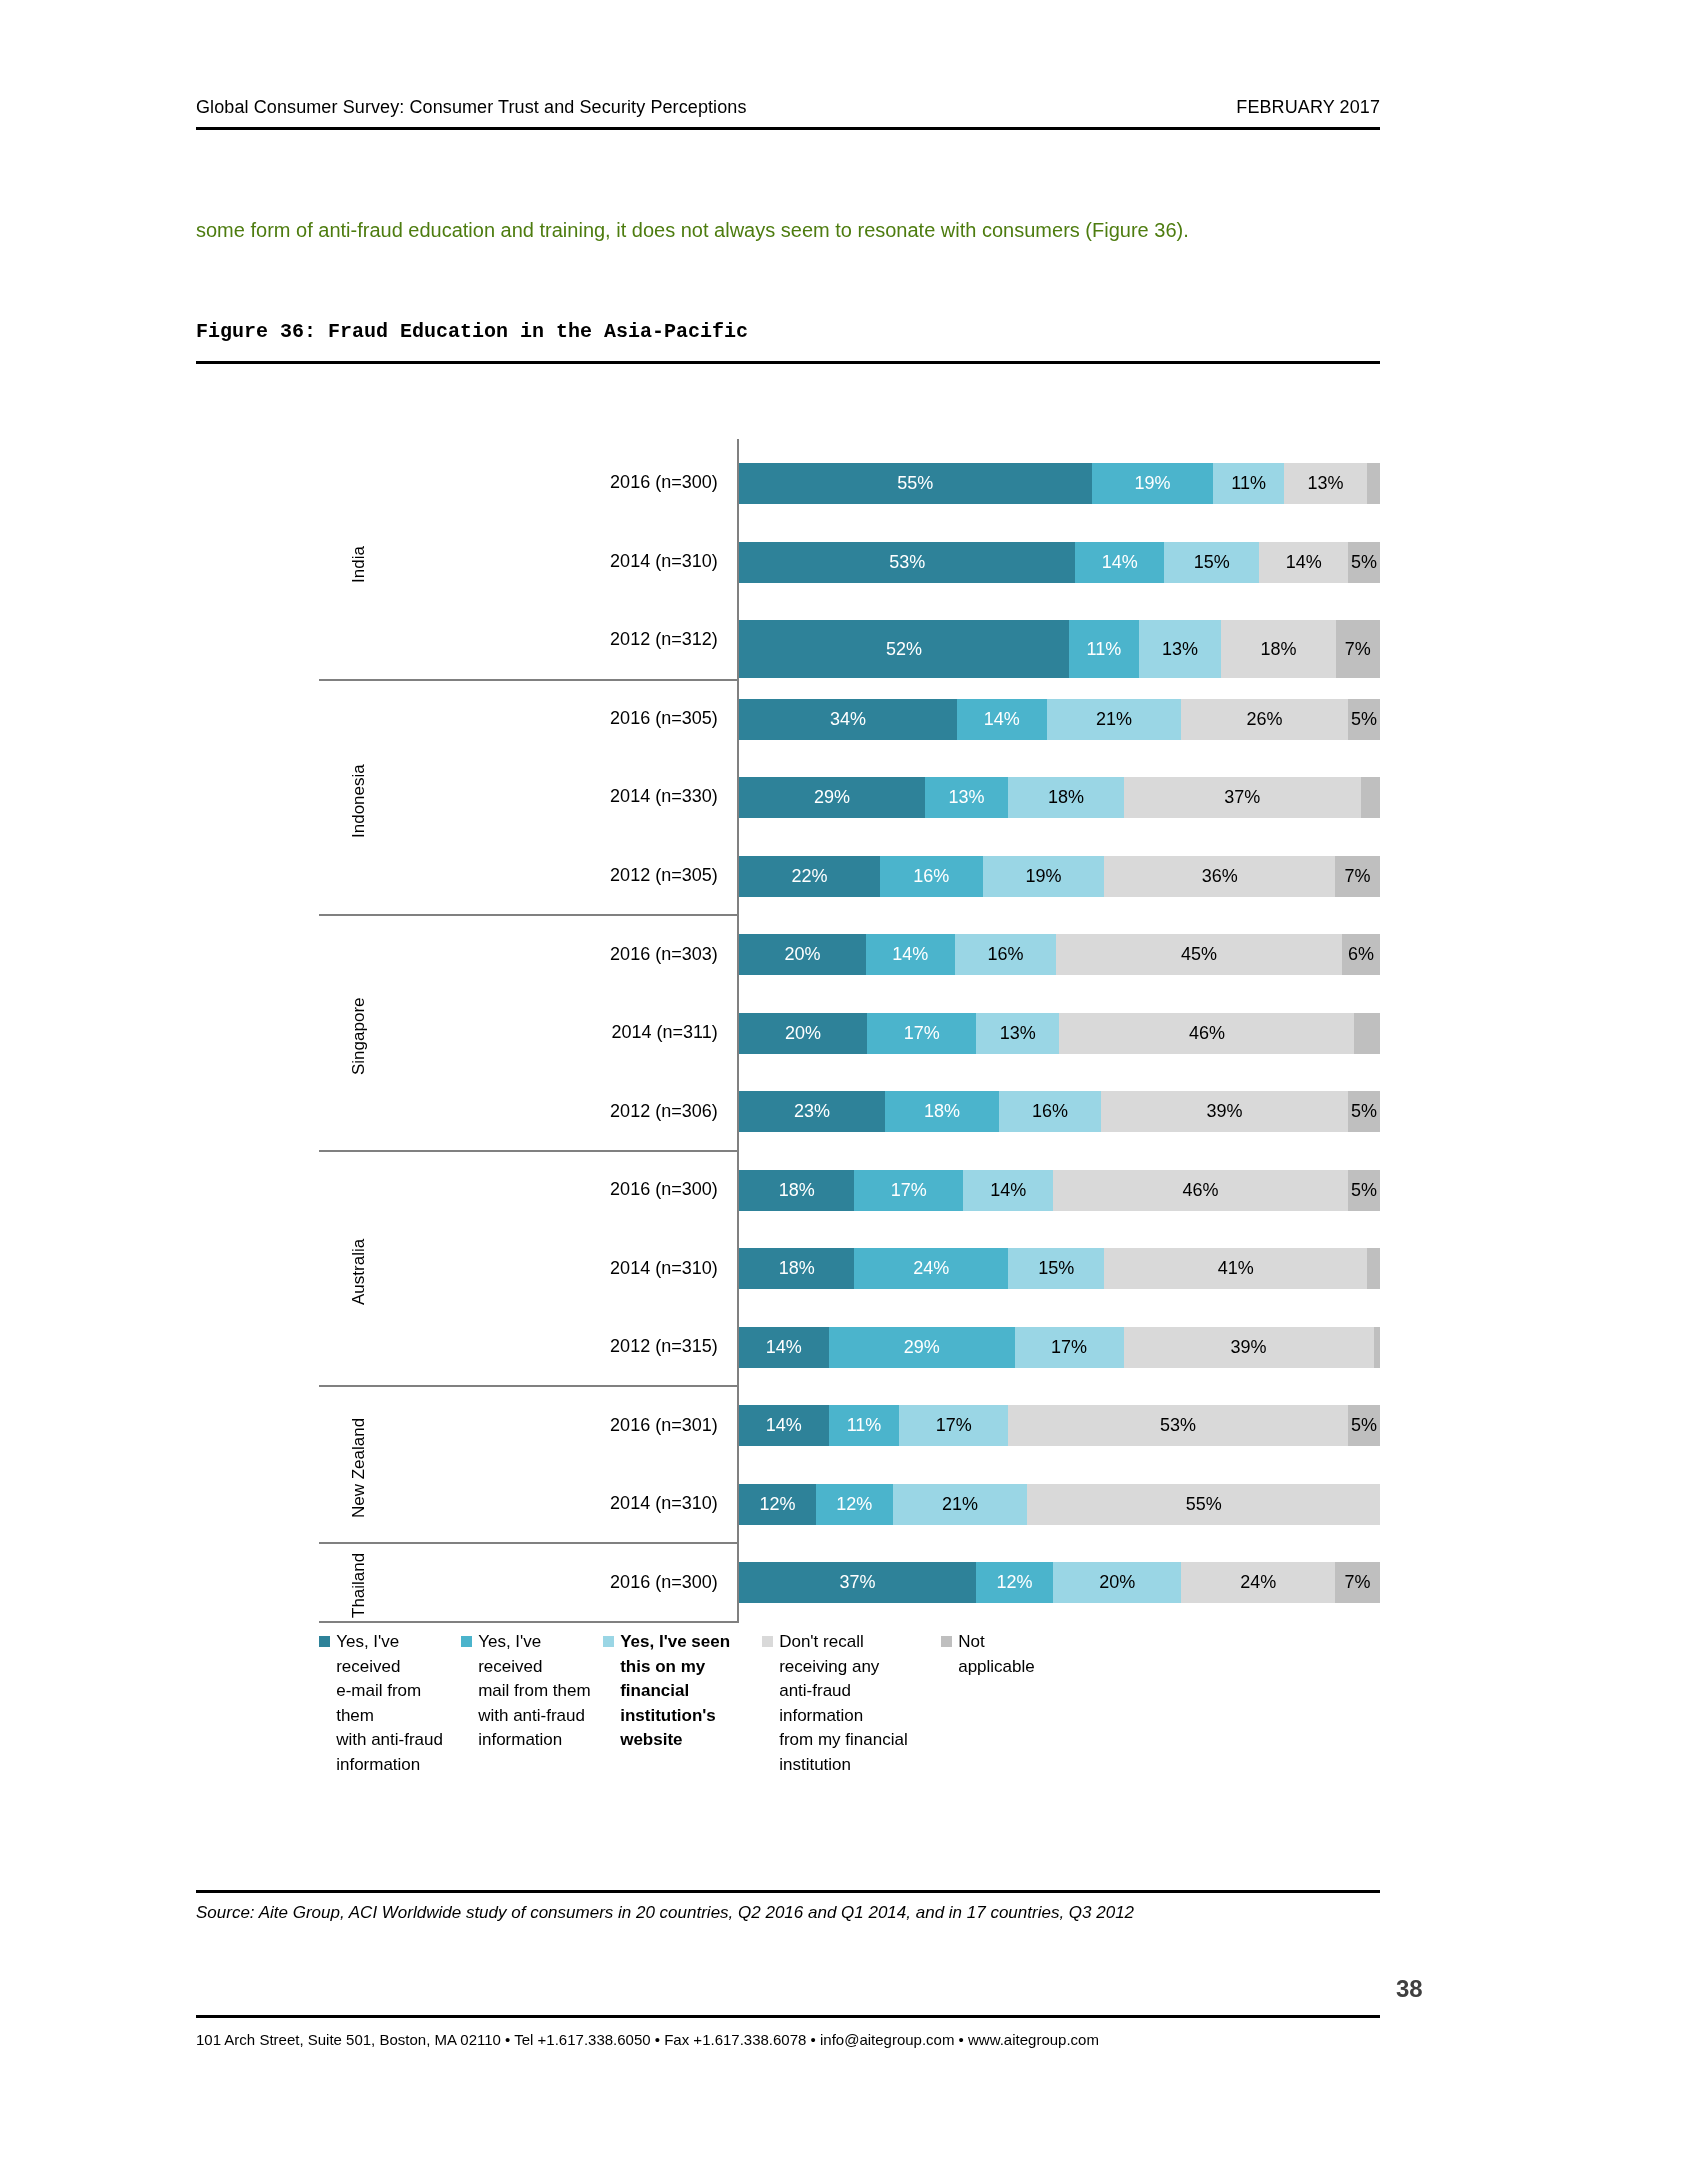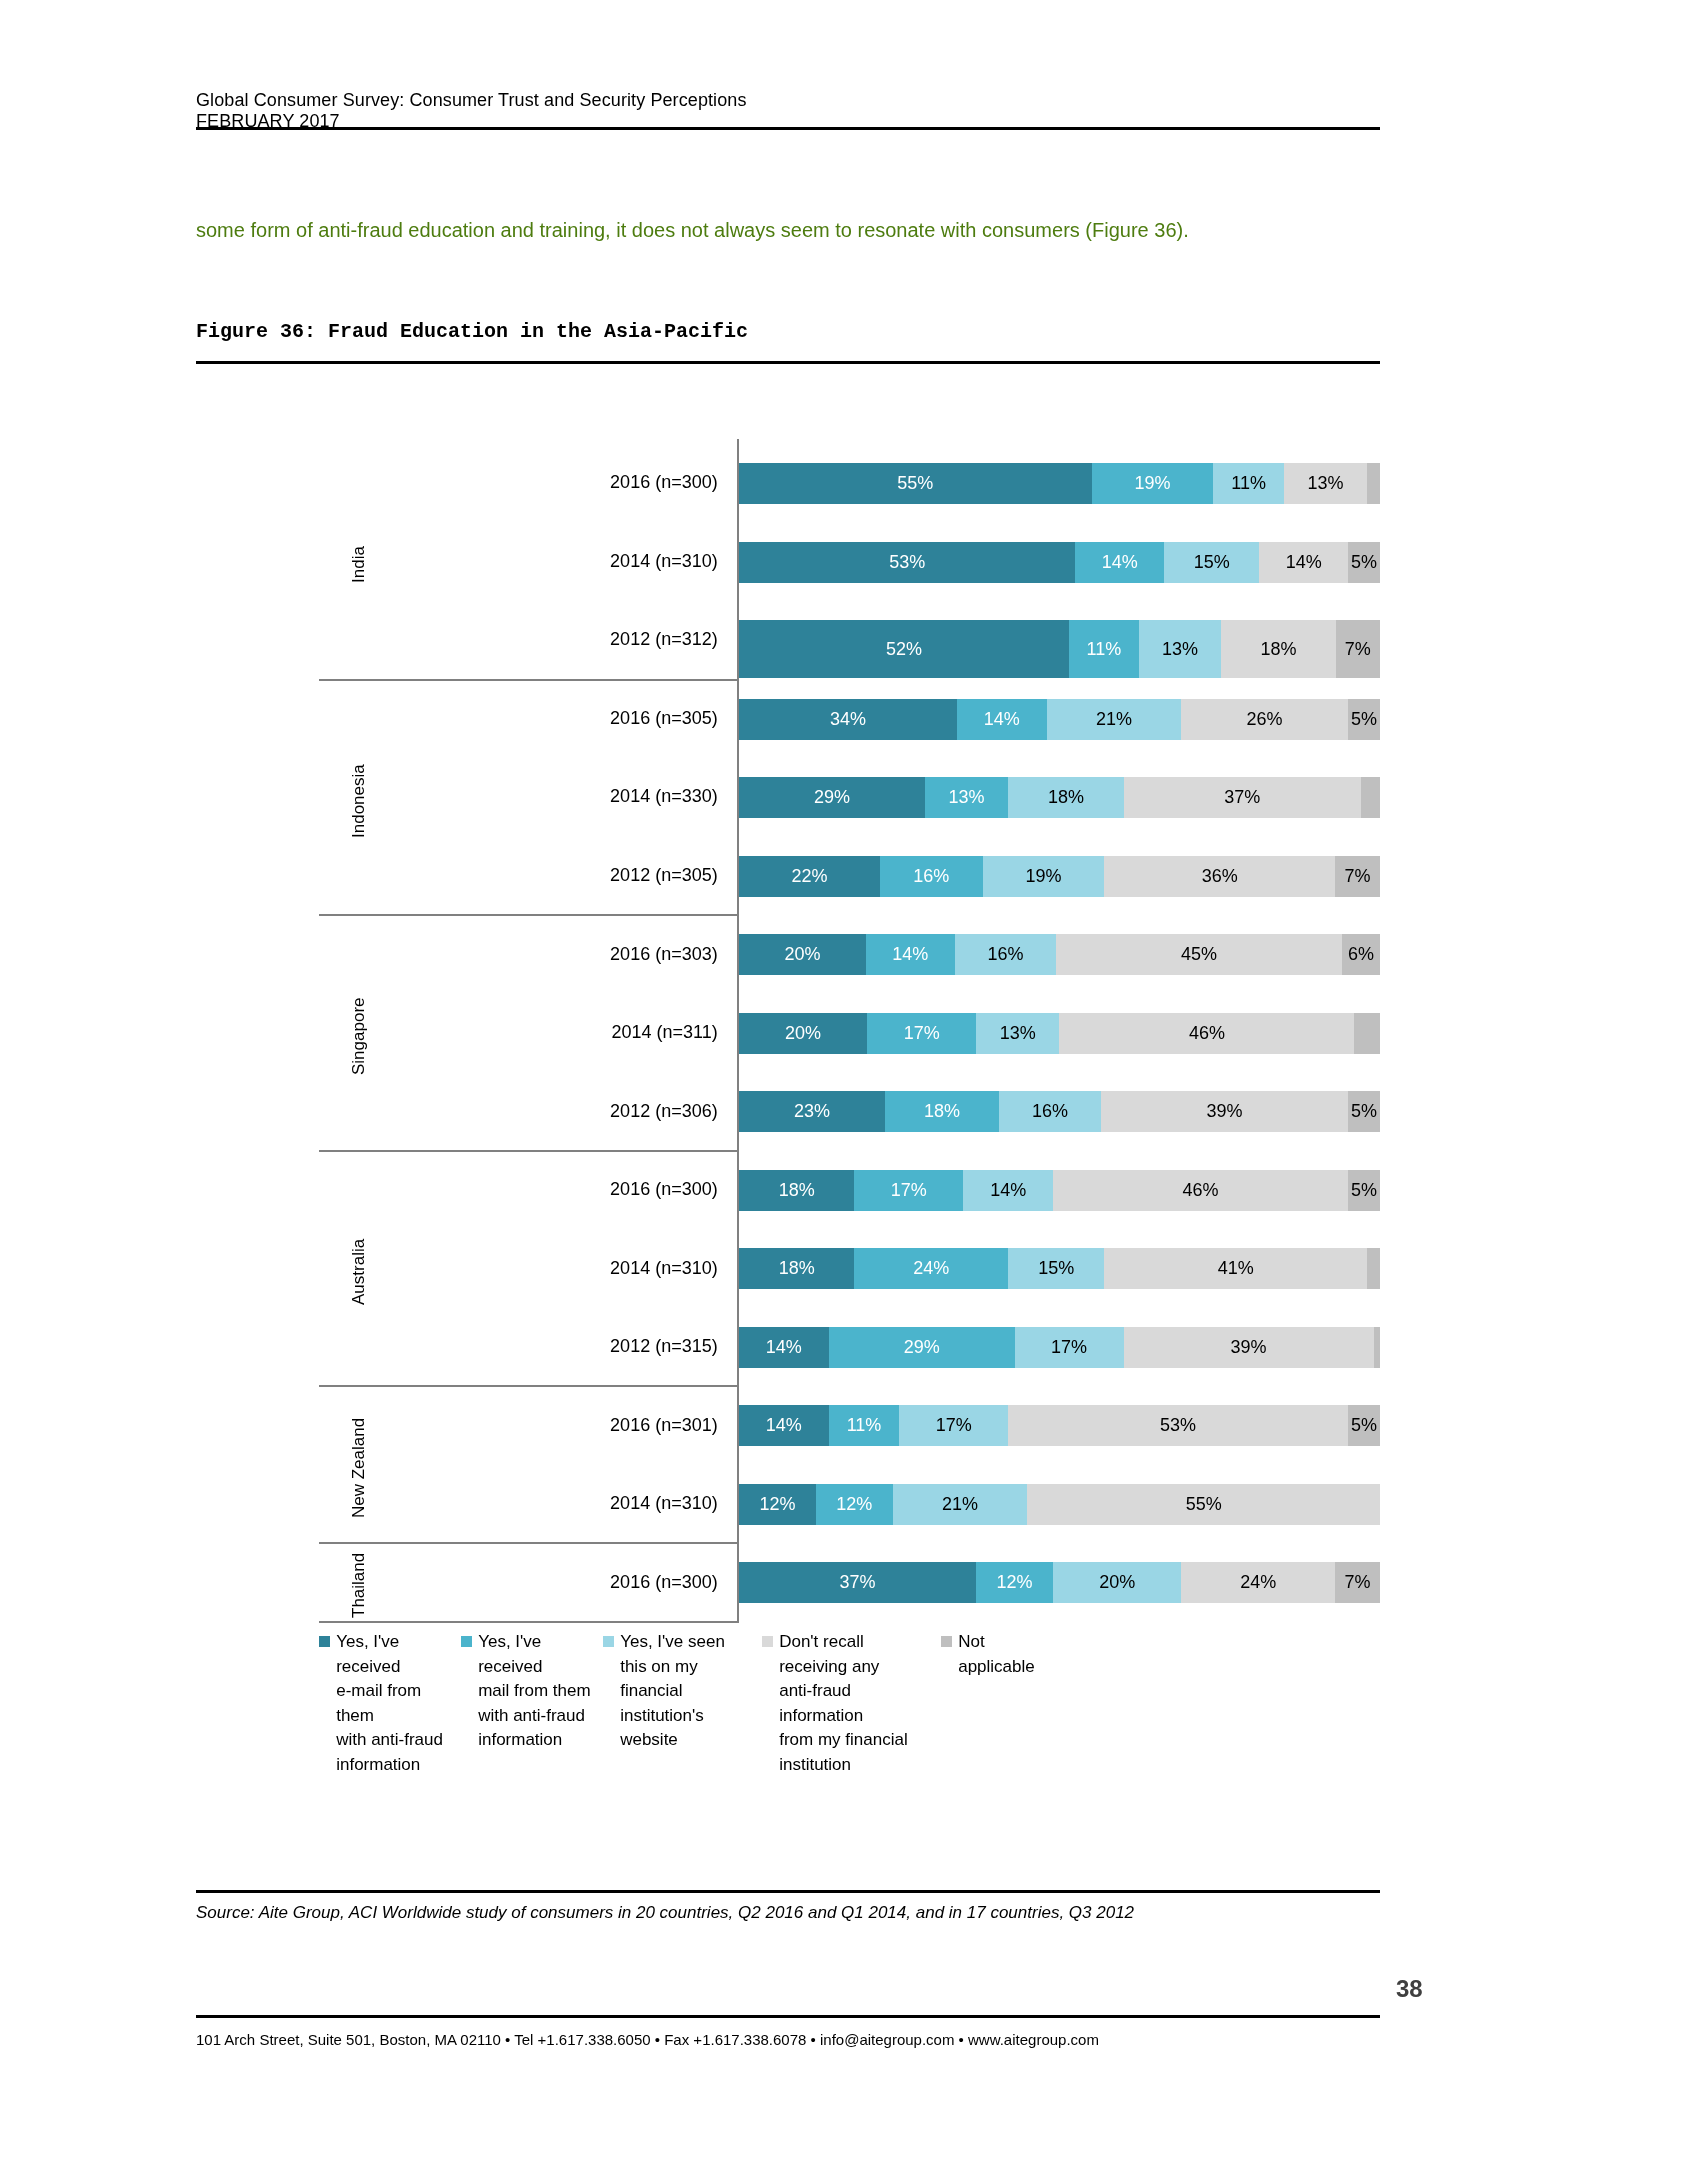--- a/index.html
+++ b/index.html
@@ -20,28 +20,27 @@
     position: absolute;
     left: 0; top: 0;
     width: 1687px;
     height: 2183px;
   }
 
   
   .running-header {
     position: absolute;
     left: 196px;
-    top: 90px;
+    top: 97px;
     width: 1184px;
     display: flex;
     justify-content: space-between;
     align-items: baseline;
     font-size: 18px;
     letter-spacing: 0.1px;
-    flex-direction: column;
   }
   .running-header .hdr-left { font-weight: 400; }
   .running-header .hdr-right { font-weight: 400; }
   .header-rule {
     position: absolute;
     left: 196px;
     top: 127px;
     width: 1184px;
     height: 2.6px;
     background: #000000;
@@ -413,21 +412,21 @@
 with anti-fraud
 information</span>
         </div>
         <div class="legend-item" style="width: 142px;">
           <span class="legend-swatch s1"></span>
           <span class="legend-label">Yes, I've received
 mail from them
 with anti-fraud
 information</span>
         </div>
-        <div class="legend-item" style="width: 159px;">
+        <div class="legend-item" style="width: 159px; font-weight: bold;">
           <span class="legend-swatch s2"></span>
           <span class="legend-label">Yes, I've seen
 this on my
 financial institution's
 website</span>
         </div>
         <div class="legend-item" style="width: 179px;">
           <span class="legend-swatch s3"></span>
           <span class="legend-label">Don't recall
 receiving any

